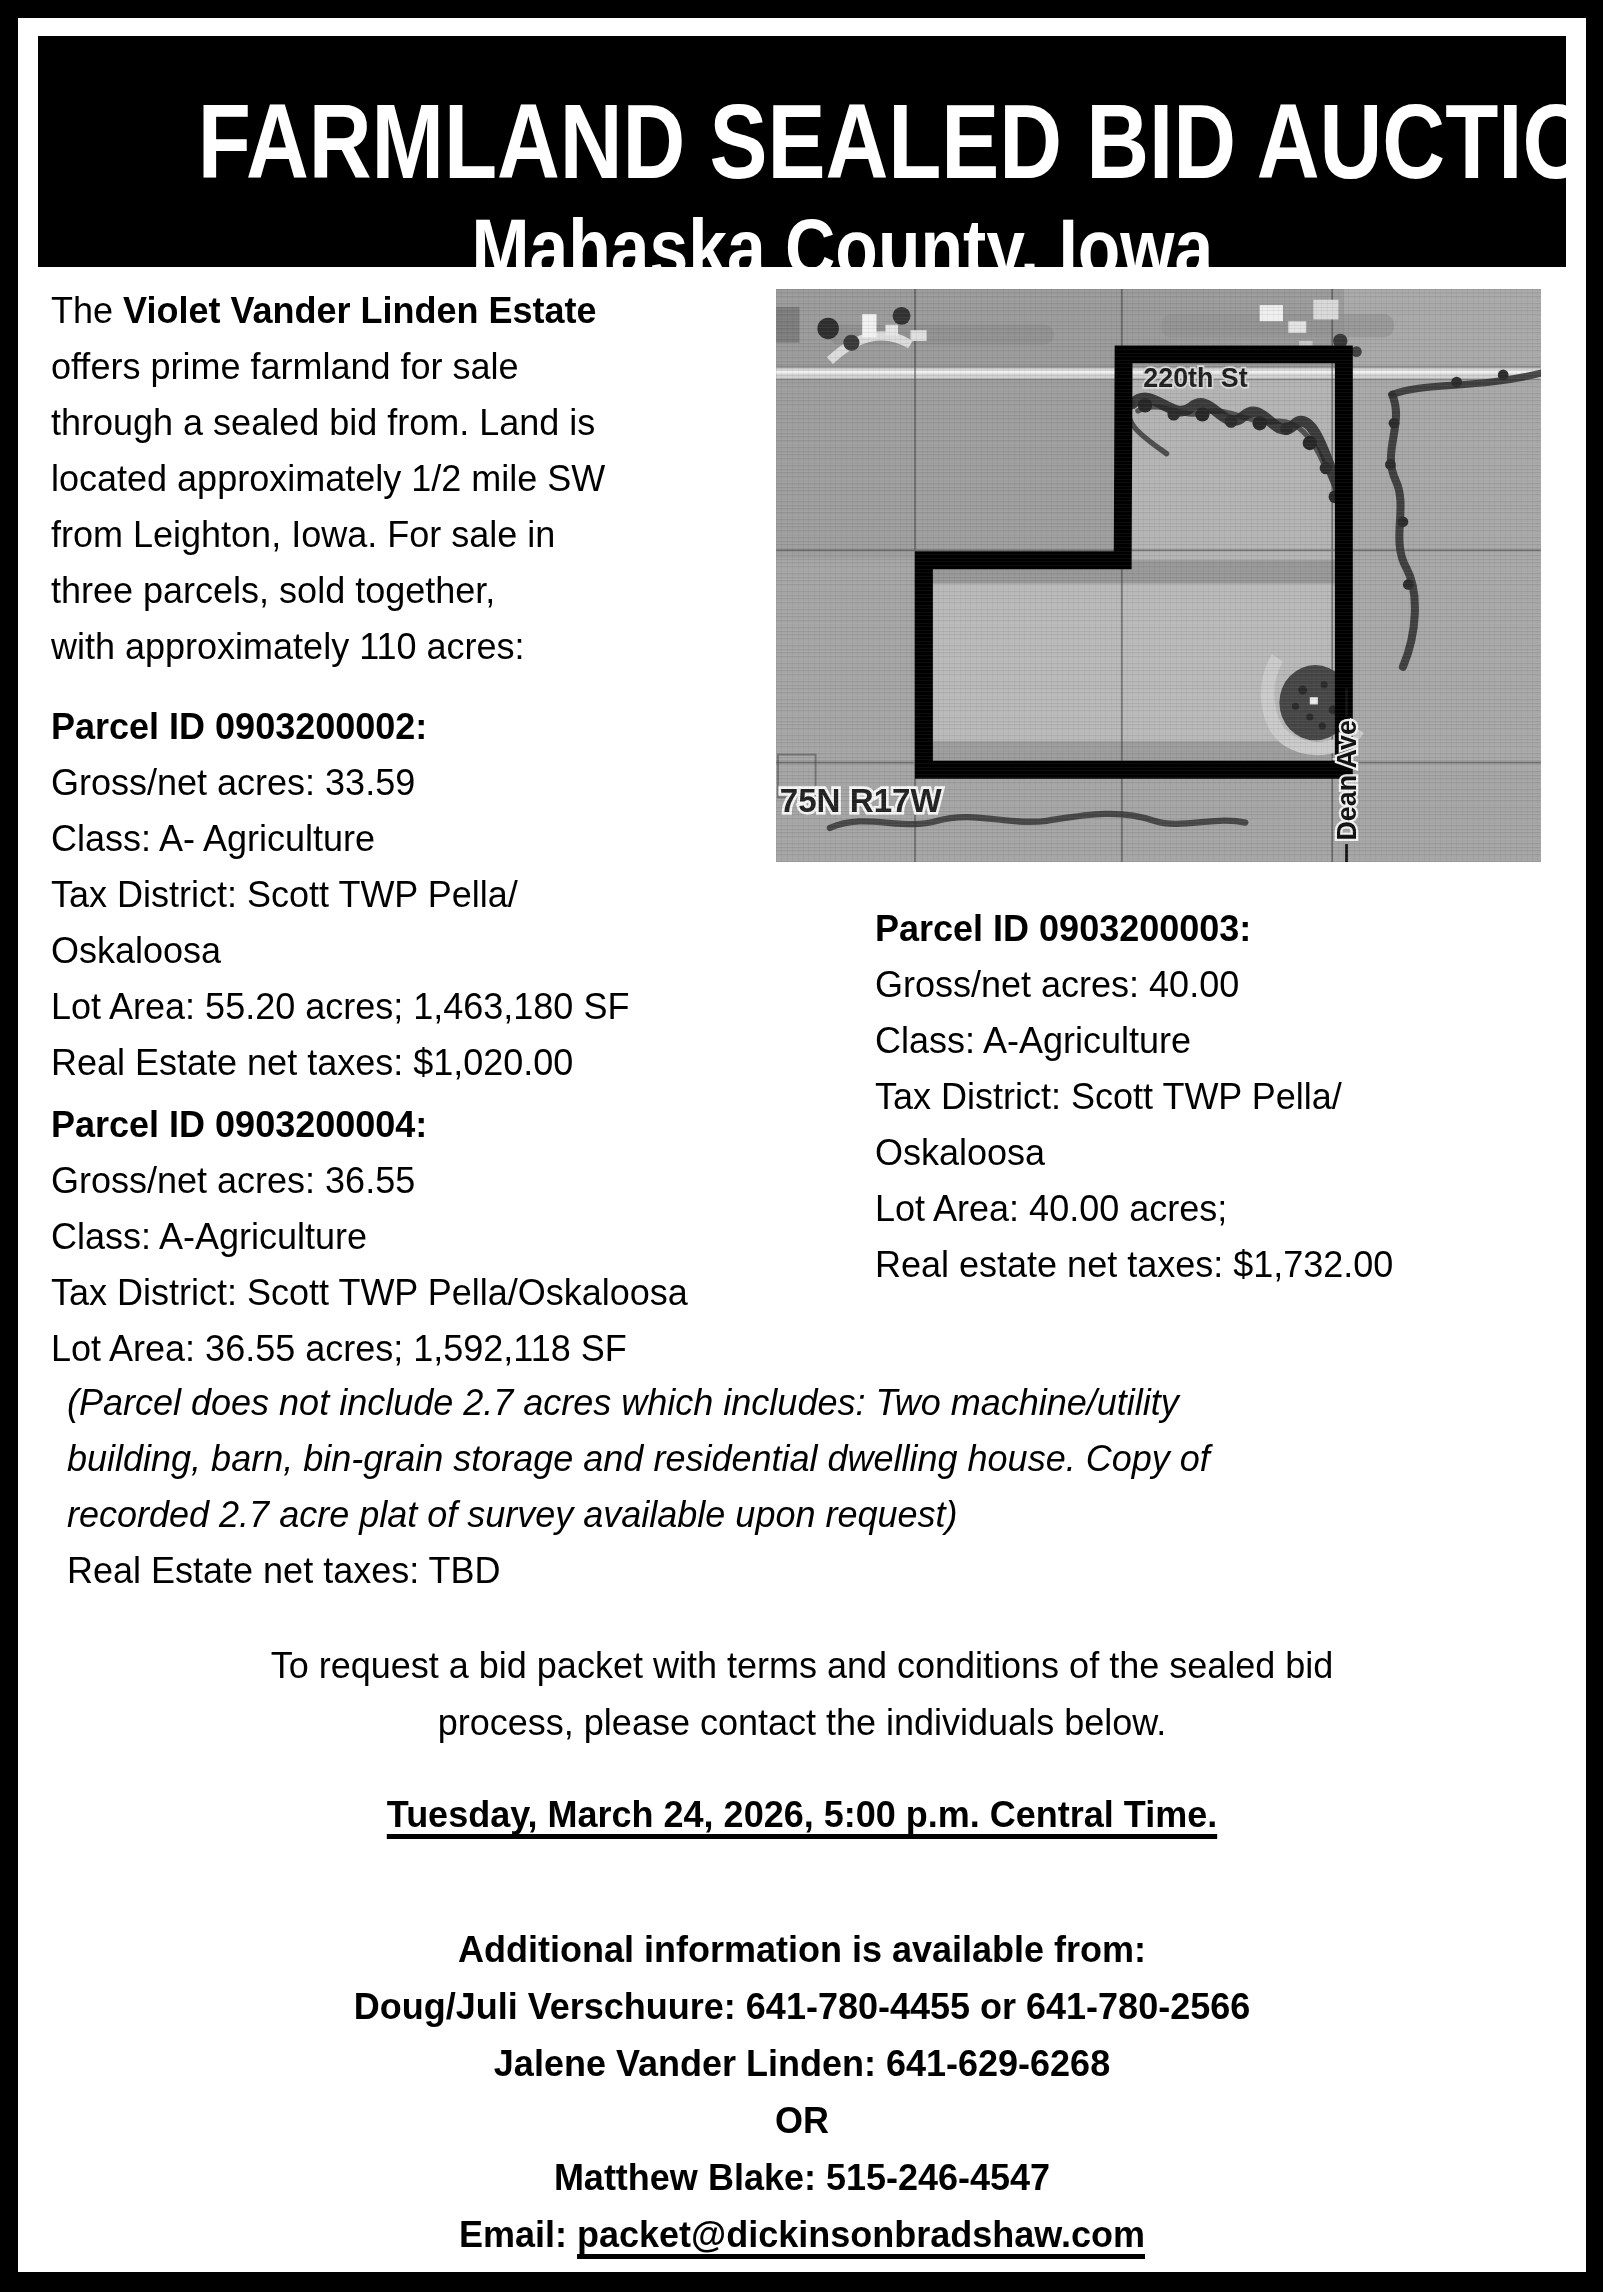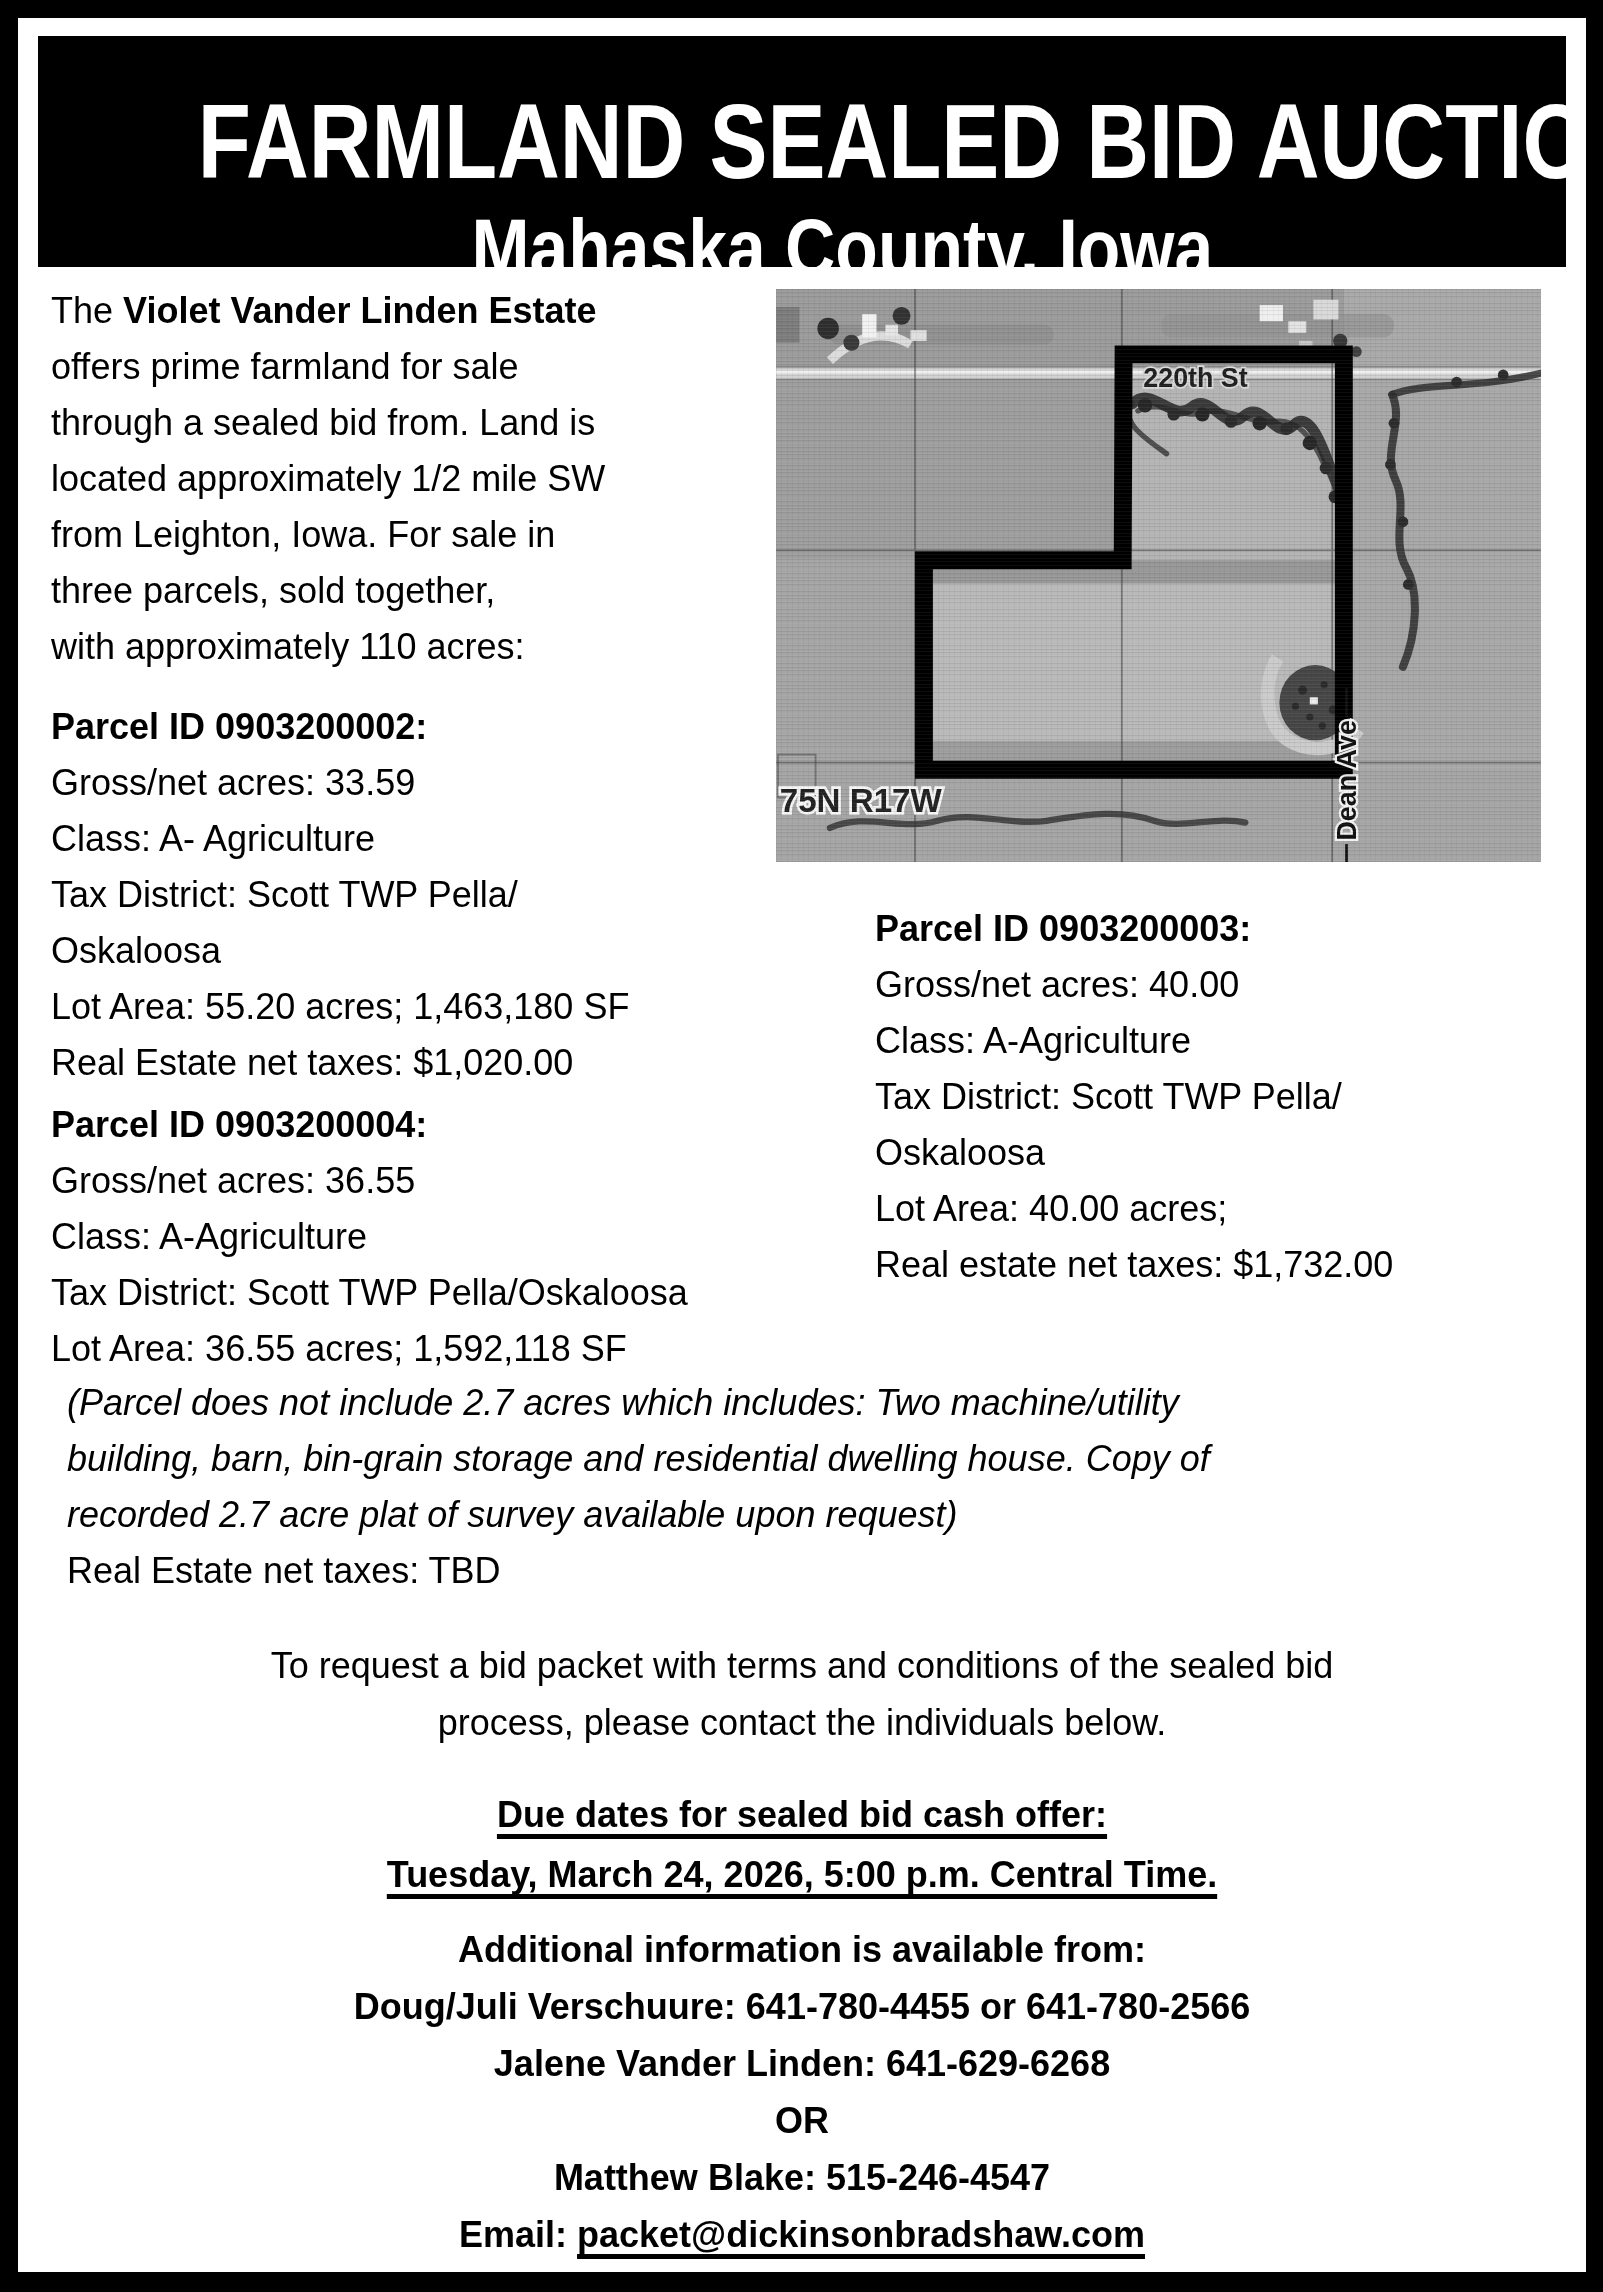--- a/index.html
+++ b/index.html
@@ -216,21 +216,20 @@
     <div class="it">recorded 2.7 acre plat of survey available upon request)</div>
     <div>Real Estate net taxes: TBD</div>
   </div>
 
   <div id="request-block" class="tb center">
     <div>To request a bid packet with terms and conditions of the sealed bid</div>
     <div>process, please contact the individuals below.</div>
   </div>
 
   <div id="due-block" class="tb center bold">
-    <div><span class="due-line">Due dates for sealed bid cash offer: </span></div>
     <div><span class="due-line">Tuesday, March 24, 2026, 5:00 p.m. Central Time.</span></div>
   </div>
 
   <div id="contacts-block" class="tb center bold">
     <div>Additional information is available from:</div>
     <div>Doug/Juli Verschuure: 641-780-4455 or 641-780-2566</div>
     <div>Jalene Vander Linden: 641-629-6268</div>
     <div>OR</div>
     <div>Matthew Blake: 515-246-4547</div>
     <div><span>Email: </span><span class="email-underline">packet@dickinsonbradshaw.com</span></div>

